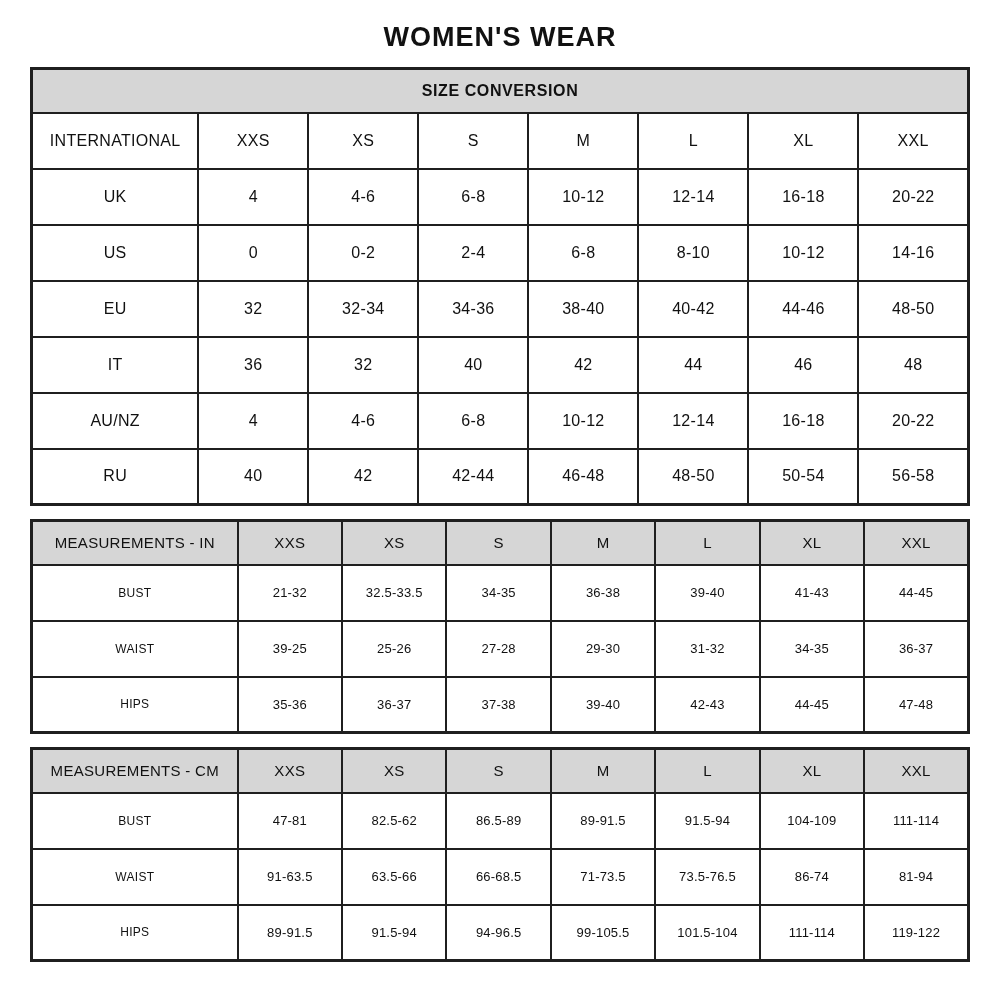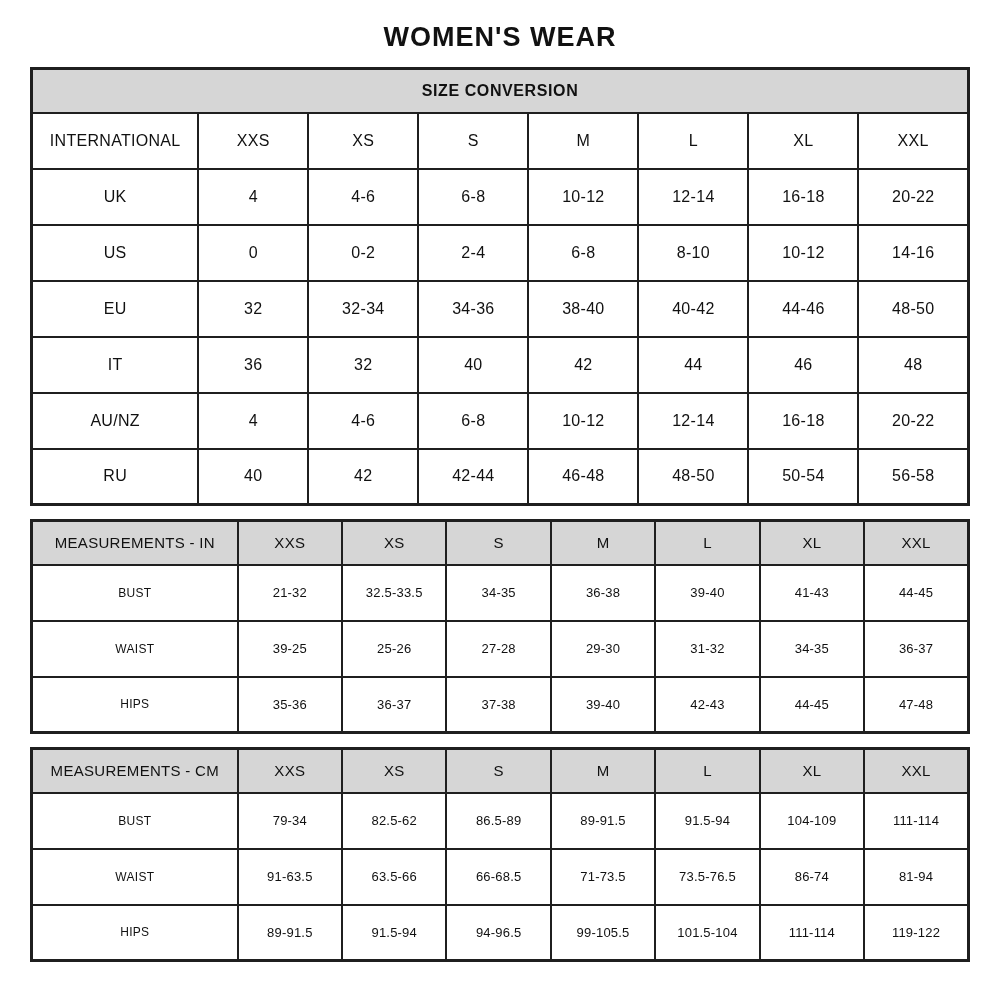--- a/index.html
+++ b/index.html
@@ -217,21 +217,21 @@
         <td class="hdr">XXS</td>
         <td class="hdr">XS</td>
         <td class="hdr">S</td>
         <td class="hdr">M</td>
         <td class="hdr">L</td>
         <td class="hdr">XL</td>
         <td class="hdr">XXL</td>
       </tr>
       <tr>
         <td class="lbl">BUST</td>
-        <td class="cell">79-34</td>
+        <td class="cell">47-81</td>
         <td class="cell">82.5-62</td>
         <td class="cell">86.5-89</td>
         <td class="cell">89-91.5</td>
         <td class="cell">91.5-94</td>
         <td class="cell">104-109</td>
         <td class="cell">111-114</td>
       </tr>
       <tr>
         <td class="lbl">WAIST</td>
         <td class="cell">91-63.5</td>

